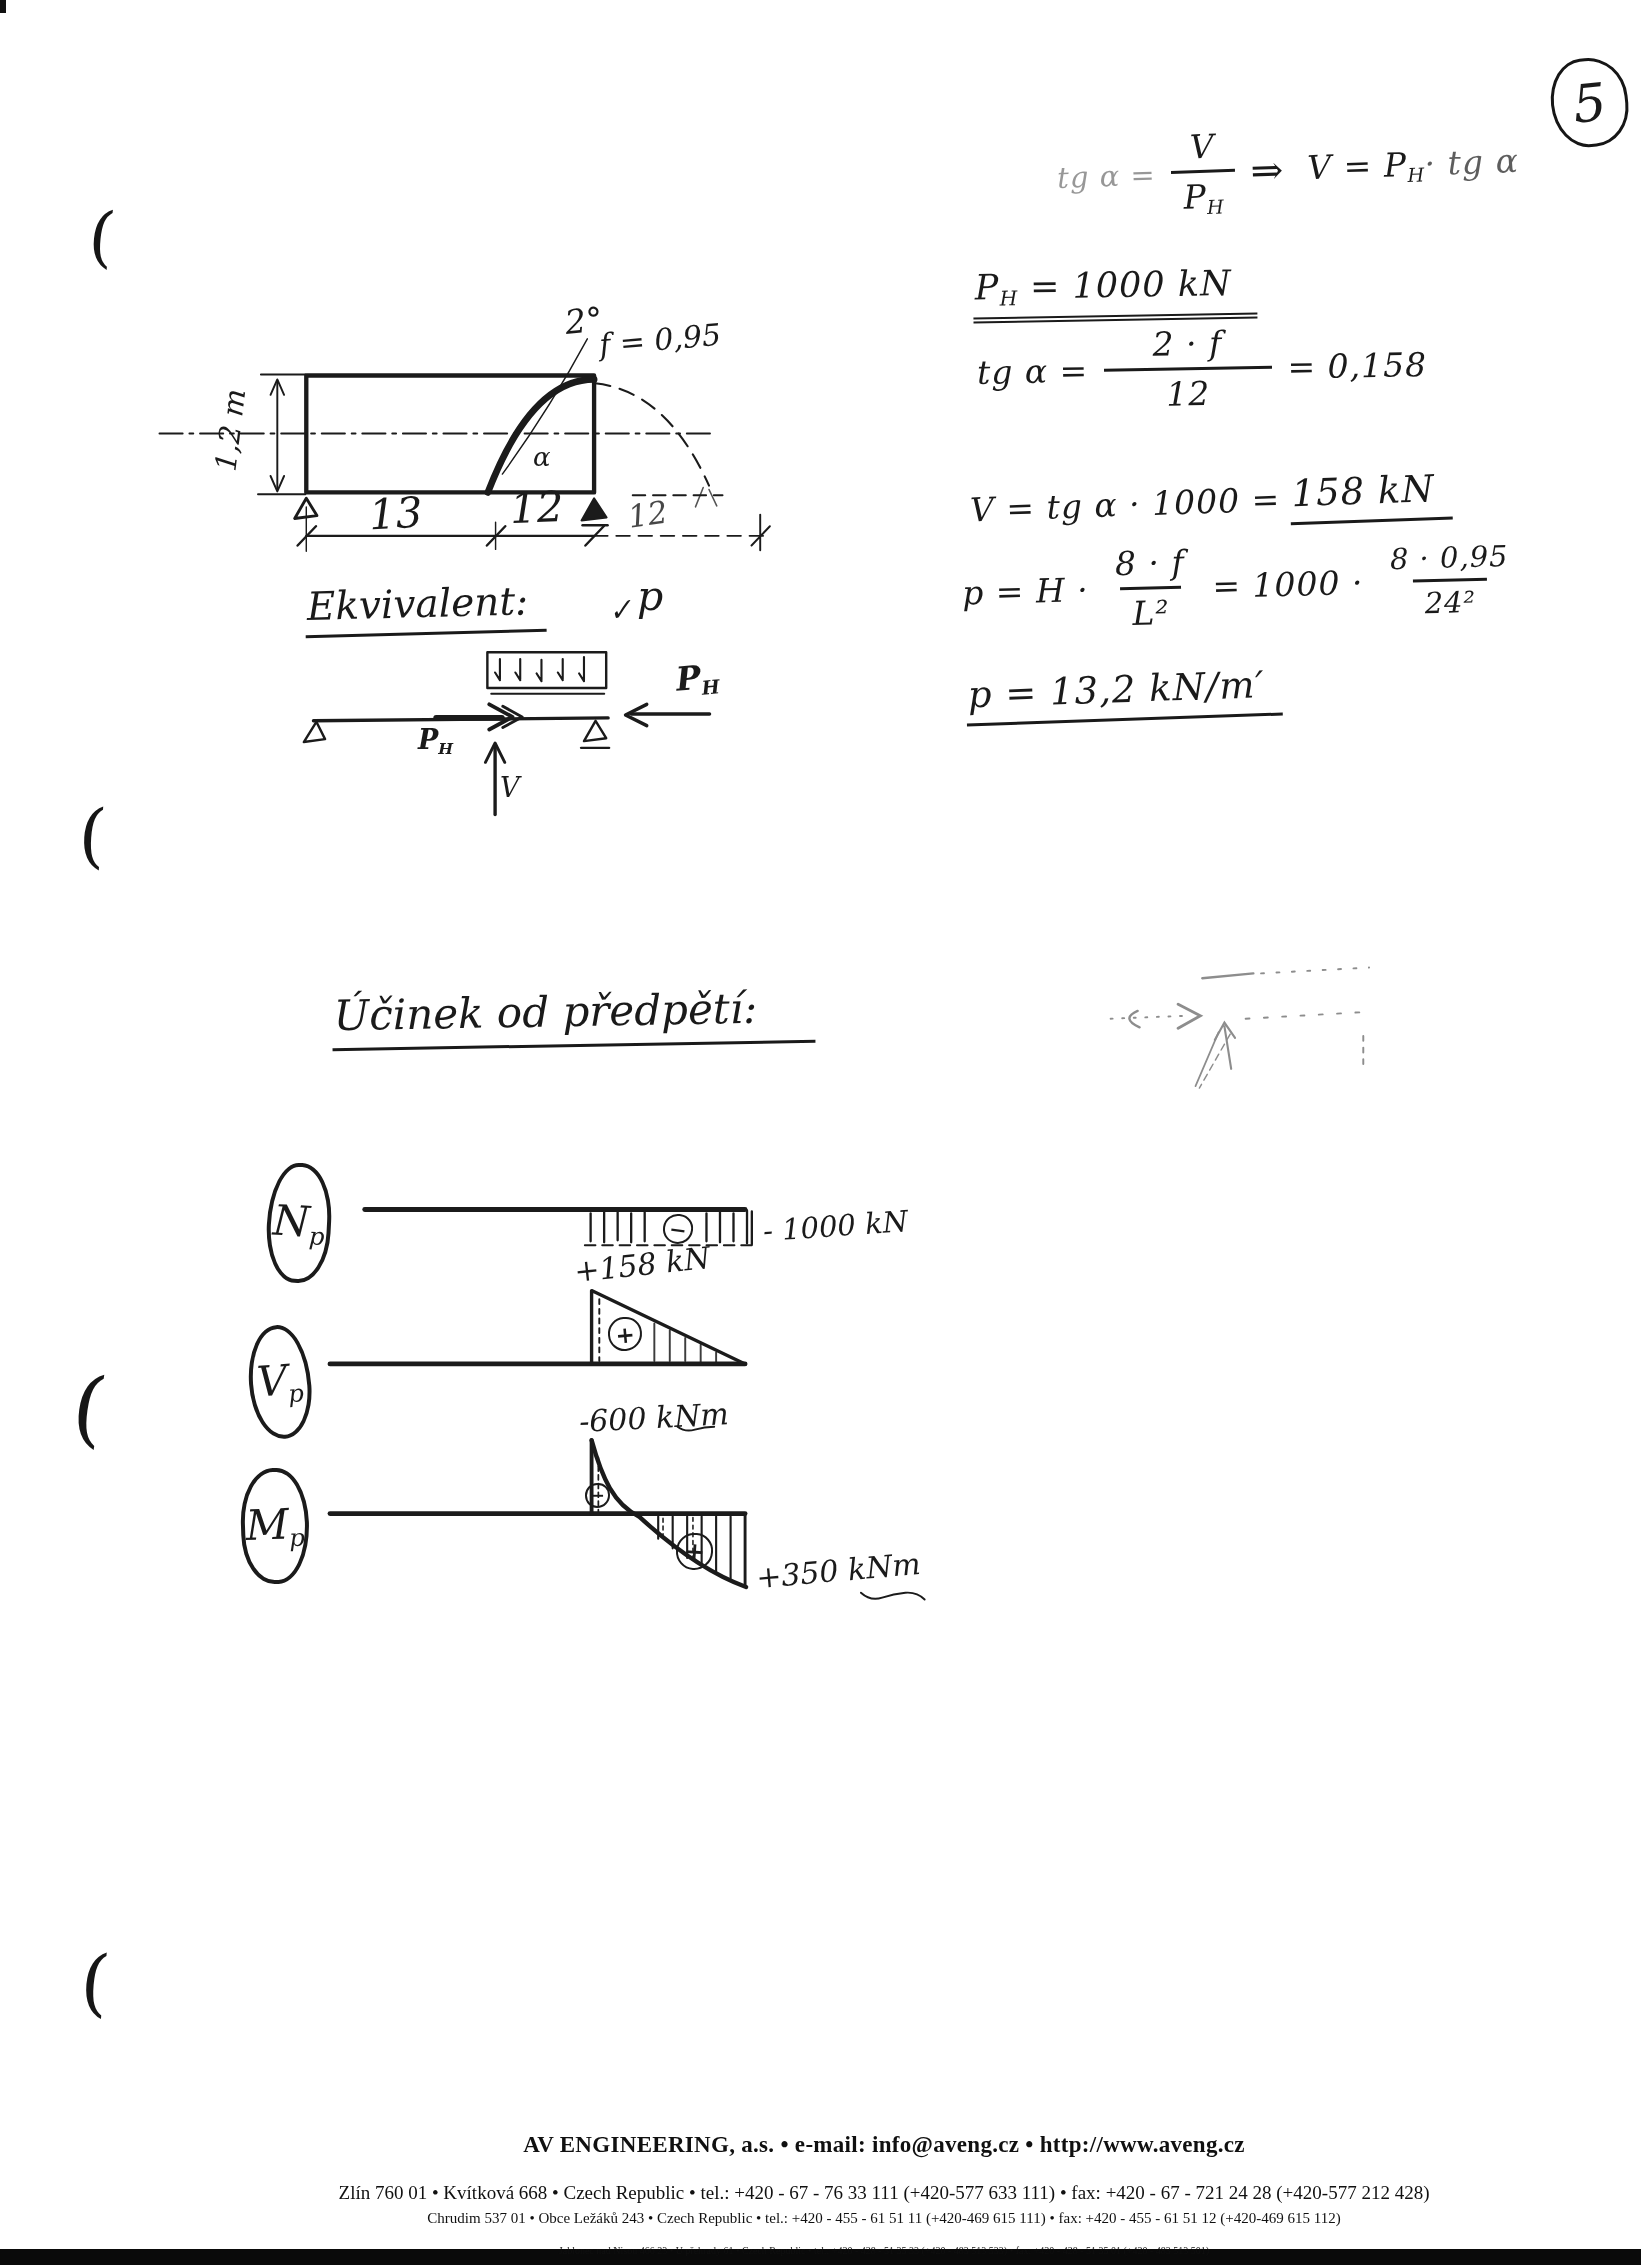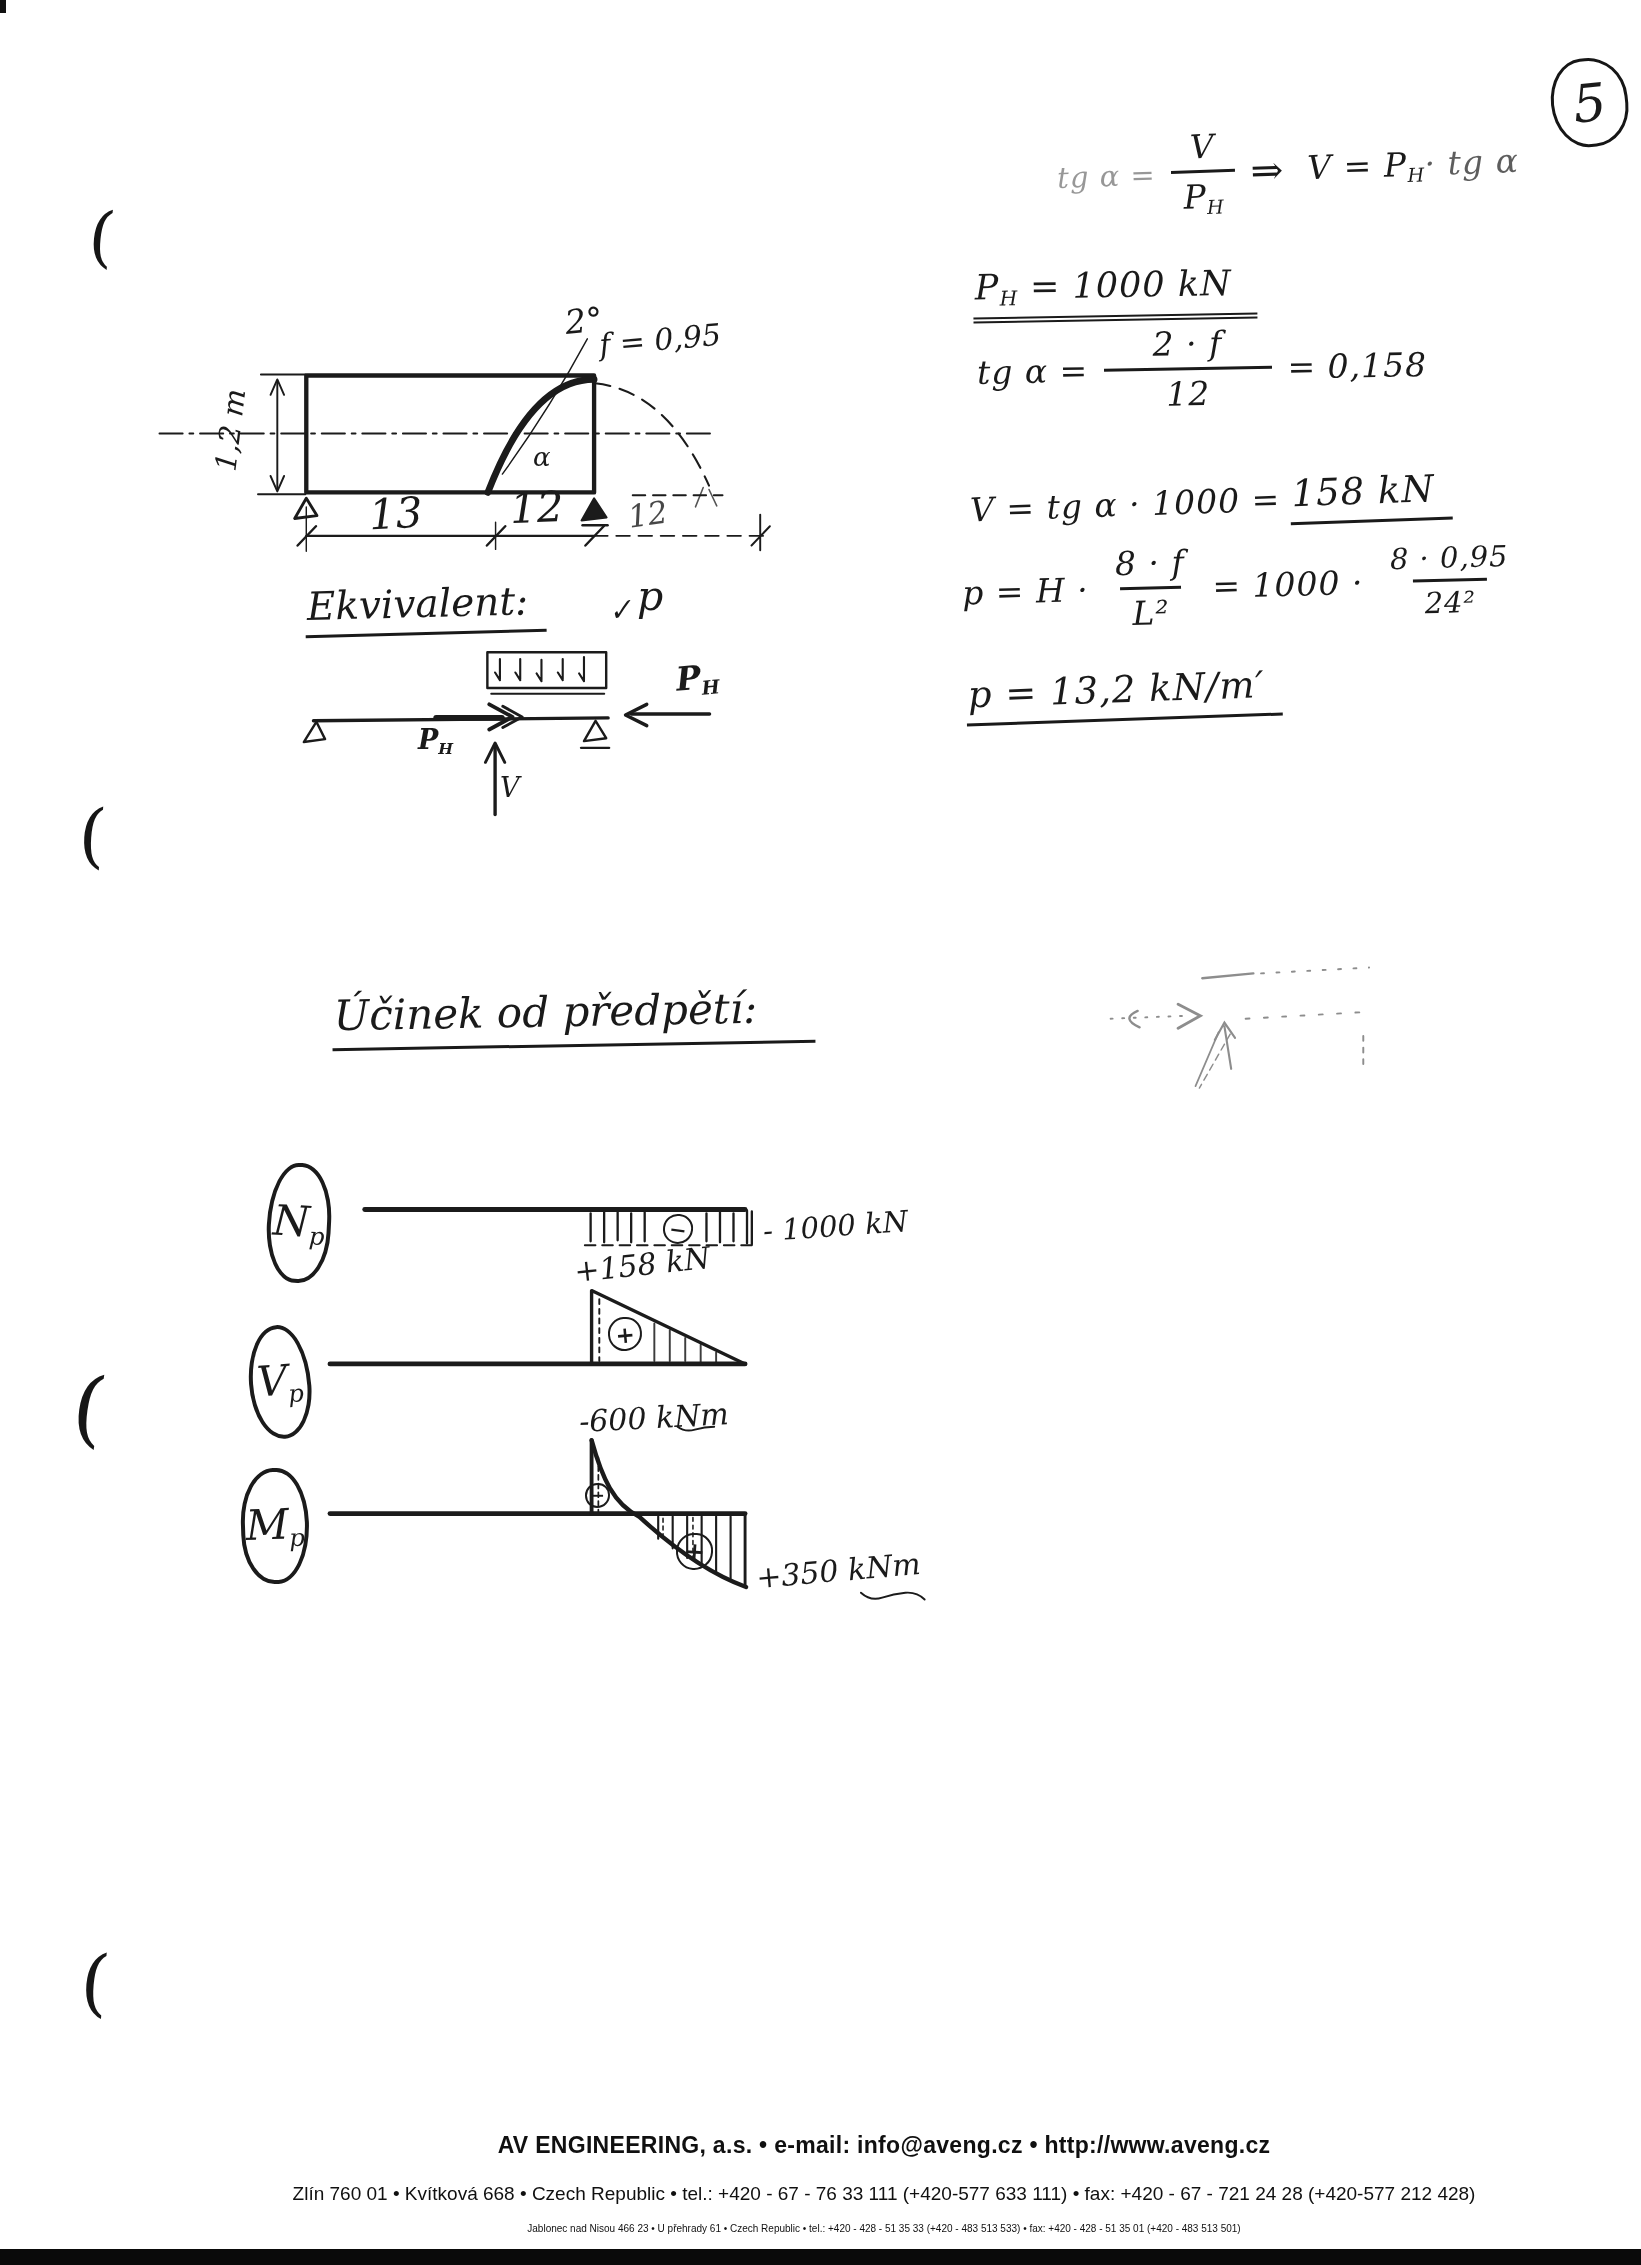--- a/index.html
+++ b/index.html
@@ -1,20 +1,20 @@
 <!DOCTYPE html>
 <html><head>
 <meta charset="utf-8">
 <style>
   html,body{margin:0;padding:0;background:#d9d9d9;}
   #page{position:relative;width:1641px;height:2265px;background:#ffffff;overflow:hidden;
         font-family:"DejaVu Serif",serif;}
   .abs{position:absolute;}
   .hw{font-family:"DejaVu Serif",serif;font-style:italic;color:#1a1a1a;white-space:nowrap;}
-  .print{font-family:Liberation Sans, sans-serif;color:#101010;white-space:nowrap;}
+  .print{font-family:Liberation Serif, serif;color:#101010;white-space:nowrap;}
   .formula{position:absolute;display:flex;align-items:center;gap:9.7px;font-size:33px;letter-spacing:1px;}
   .frac{display:inline-flex;flex-direction:column;align-items:center;margin:0 5.8px;}
   .frac .num{padding:0 11.6px 3.9px;}
   .frac .den{border-top:3.4px solid #1a1a1a;padding:3.9px 11.6px 0;}
   .sub{font-size:0.58em;vertical-align:-0.32em;}
   .ul{border-bottom:3.9px solid #1a1a1a;padding:0 17.4px 6.8px 1.9px;}
   .uldouble{border-bottom:6.8px double #1a1a1a;padding:0 25px 6.8px 1.9px;}
   .title-hw{border-bottom:3.4px solid #1a1a1a;}
   .oval{position:absolute;border:4.8px solid #1b1b1b;display:flex;align-items:center;justify-content:center;background:#fff;}
   .signcircle{position:absolute;border:2.9px solid #1b1b1b;border-radius:50% 48% 52% 50%;display:flex;
@@ -204,17 +204,18 @@
   <div class="signcircle" style="left:676px;top:1533px;width:33px;height:33px;font-size:25px;transform:rotate(4deg);">+</div>
 
   <div class="abs hw" style="left:763px;top:1209px;font-size:29px;transform:rotate(-4deg);">- 1000 kN</div>
   <div class="abs hw" style="left:574px;top:1247px;font-size:30px;transform:rotate(-6deg);">+158 kN</div>
   <div class="abs hw" style="left:579px;top:1400px;font-size:30px;transform:rotate(-3deg);">-600 kNm</div>
   <div class="abs hw" style="left:756px;top:1553px;font-size:30px;transform:rotate(-5deg);">+350 kNm</div>
 
   <div class="abs" style="left:126px;top:2132px;width:1516px;text-align:center;">
     <div class="print" style="font-size:23px;font-weight:bold;letter-spacing:0.3px;">AV ENGINEERING, a.s. • e-mail: info@aveng.cz • http://www.aveng.cz</div>
     <div class="print" style="font-size:19px;margin-top:24px;">Zlín 760 01 • Kvítková 668 • Czech Republic • tel.: +420 - 67 - 76 33 111 (+420-577 633 111) • fax: +420 - 67 - 721 24 28 (+420-577 212 428)</div>
+    <div class="print" style="font-size:15px;margin-top:5.8px;">Chrudim 537 01 • Obce Ležáků 243 • Czech Republic • tel.: +420 - 455 - 61 51 11 (+420-469 615 111) • fax: +420 - 455 - 61 51 12 (+420-469 615 112)</div>
     <div class="print" style="font-size:10px;margin-top:18px;">Jablonec nad Nisou 466 23 • U přehrady 61 • Czech Republic • tel.: +420 - 428 - 51 35 33 (+420 - 483 513 533) • fax: +420 - 428 - 51 35 01 (+420 - 483 513 501)</div>
   </div>
 
 </div>
 
 
 </body></html>

